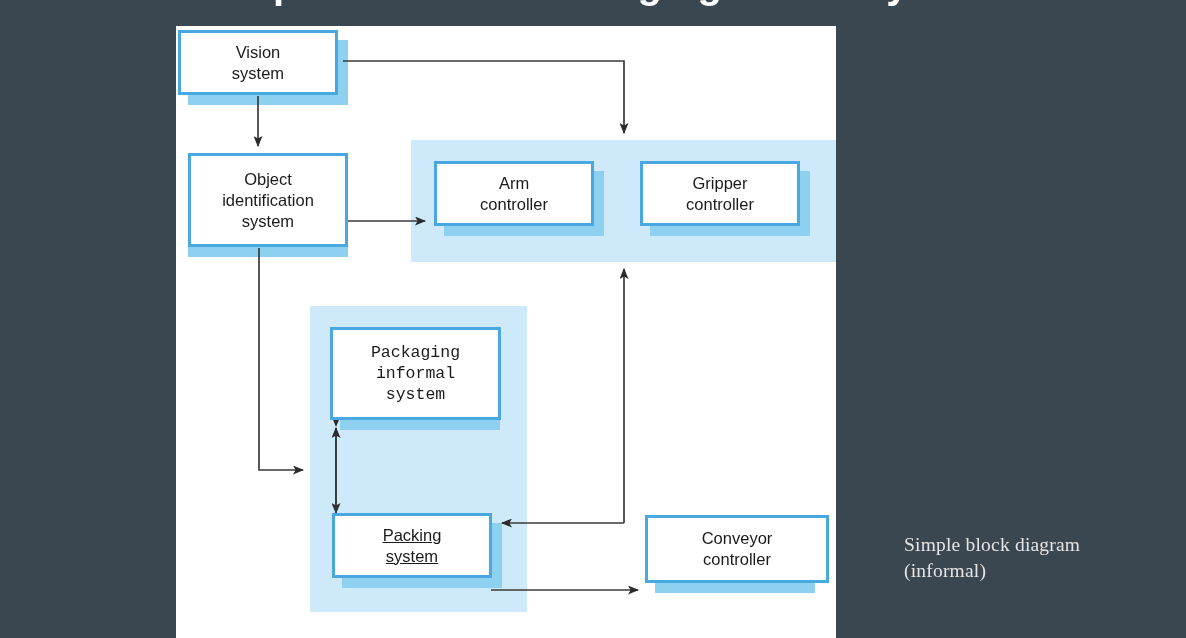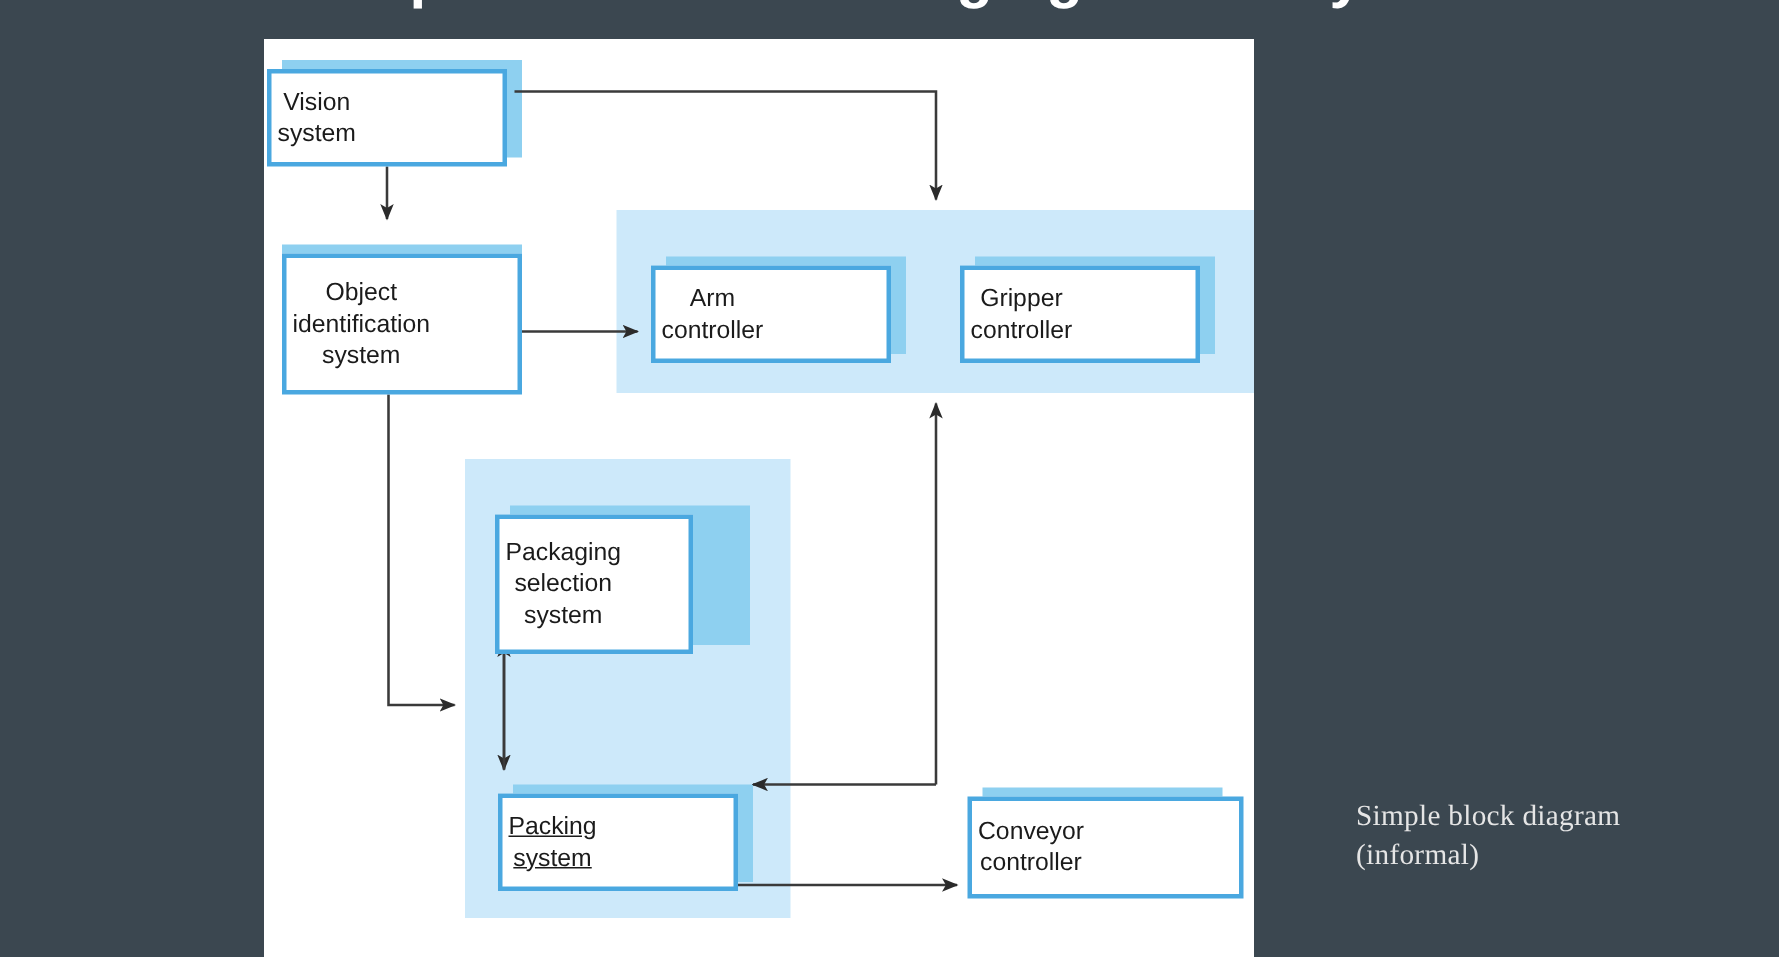--- a/index.html
+++ b/index.html
@@ -65,28 +65,27 @@
     position: absolute;
     background: #cde9fa;
   }
   .node {
     position: absolute;
     box-sizing: border-box;
     background: #ffffff;
     border: 3px solid #4aa8e0;
     display: flex;
     align-items: center;
-    justify-content: flex-start;
+    justify-content: center;
     text-align: center;
     color: #1b1b1b;
     font-size: 16.5px;
     line-height: 21px;
     font-family: "Liberation Sans", sans-serif;
     z-index: 3;
-    margin-top: 16px;
   }
   .node .node-label { display: block; padding: 0 4px; }
   .node .ln { display: block; }
   
   .shadow {
     position: absolute;
     background: #8ed0f0;
     z-index: 1;
   }
   .conn {
@@ -176,24 +175,24 @@
 
     <div class="shadow" style="left:474px; top:145px; width:160px; height:65px;"></div>
     <div class="node" style="left:464px; top:135px; width:160px; height:65px;">
       <span class="node-label">
         <span class="ln">Gripper</span>
         <span class="ln">controller</span>
       </span>
     </div>
 
     <div class="shadow" style="left:164px; top:311px; width:160px; height:93px;"></div>
-    <div class="node" style="left:154px; top:301px; width:132px; height:93px;">
+    <div class="node" style="left:154px; top:301px; width:171px; height:93px;font-family:Liberation Mono, monospace;">
       <span class="node-label">
         <span class="ln">Packaging</span>
-        <span class="ln">selection</span>
+        <span class="ln">informal</span>
         <span class="ln">system</span>
       </span>
     </div>
 
     <div class="shadow" style="left:166px; top:497px; width:160px; height:65px;"></div>
     <div class="node" style="left:156px; top:487px; width:160px; height:65px;text-decoration:underline;">
       <span class="node-label">
         <span class="ln">Packing</span>
         <span class="ln">system</span>
       </span>

